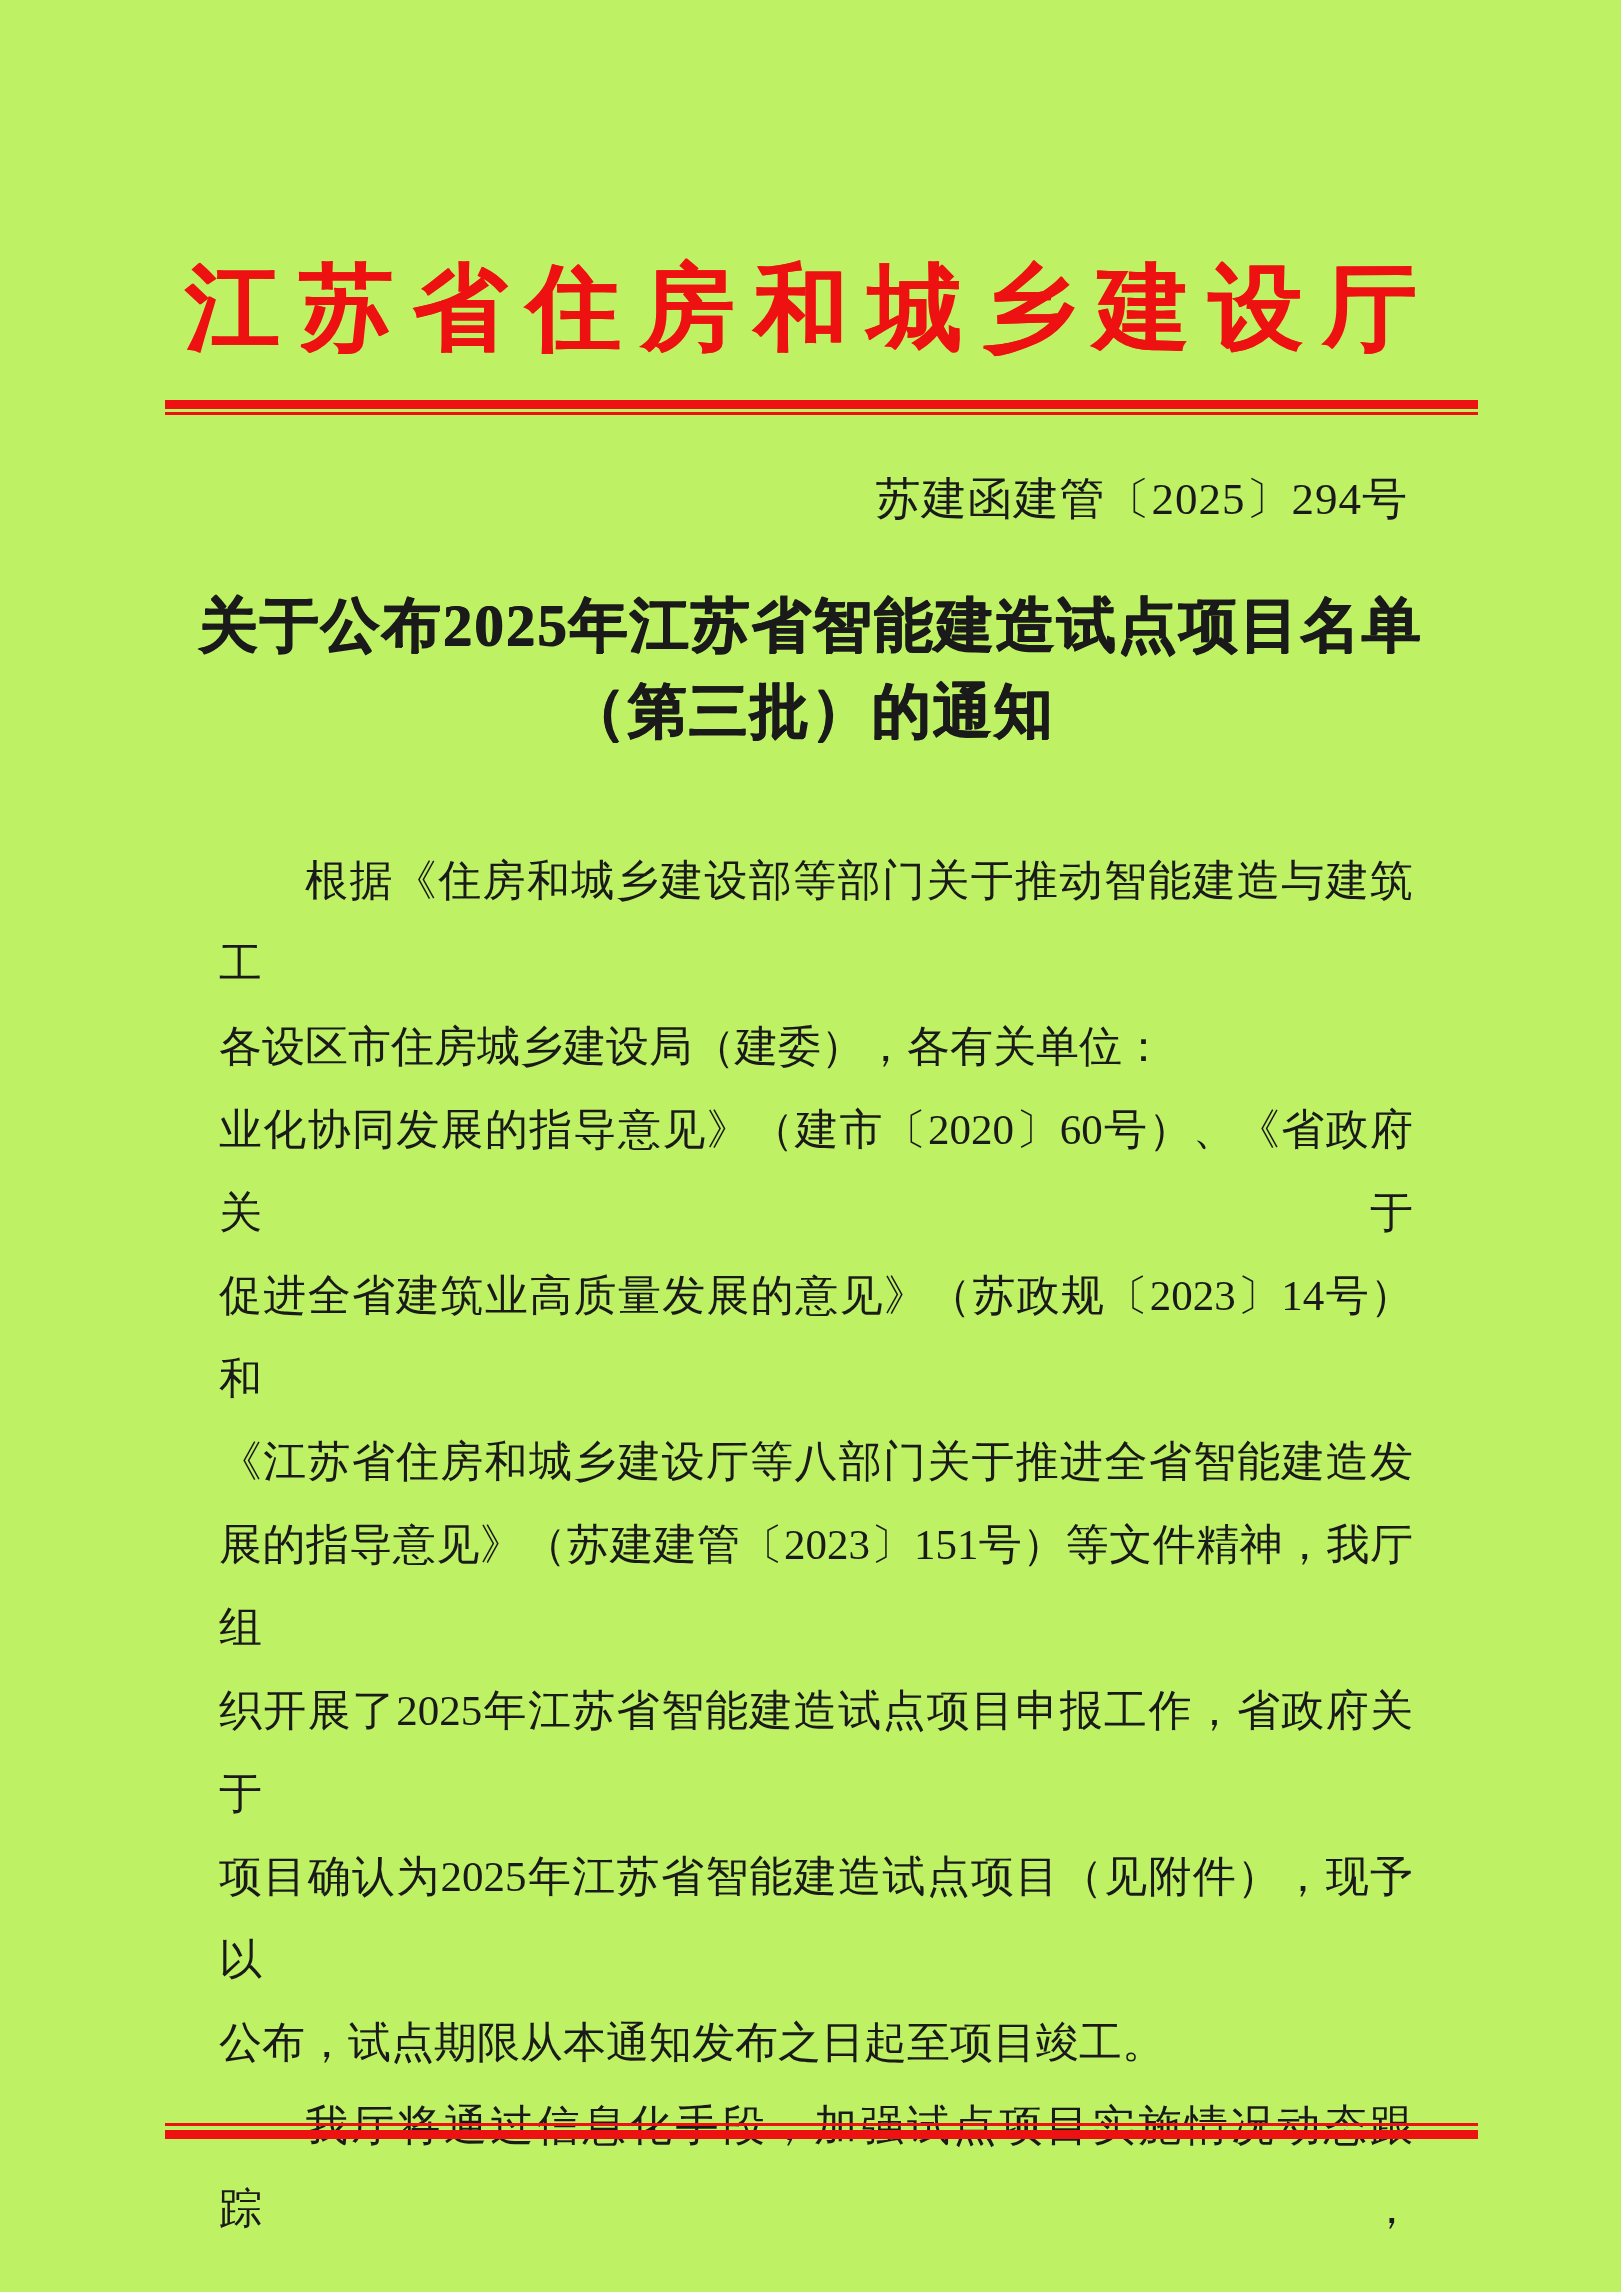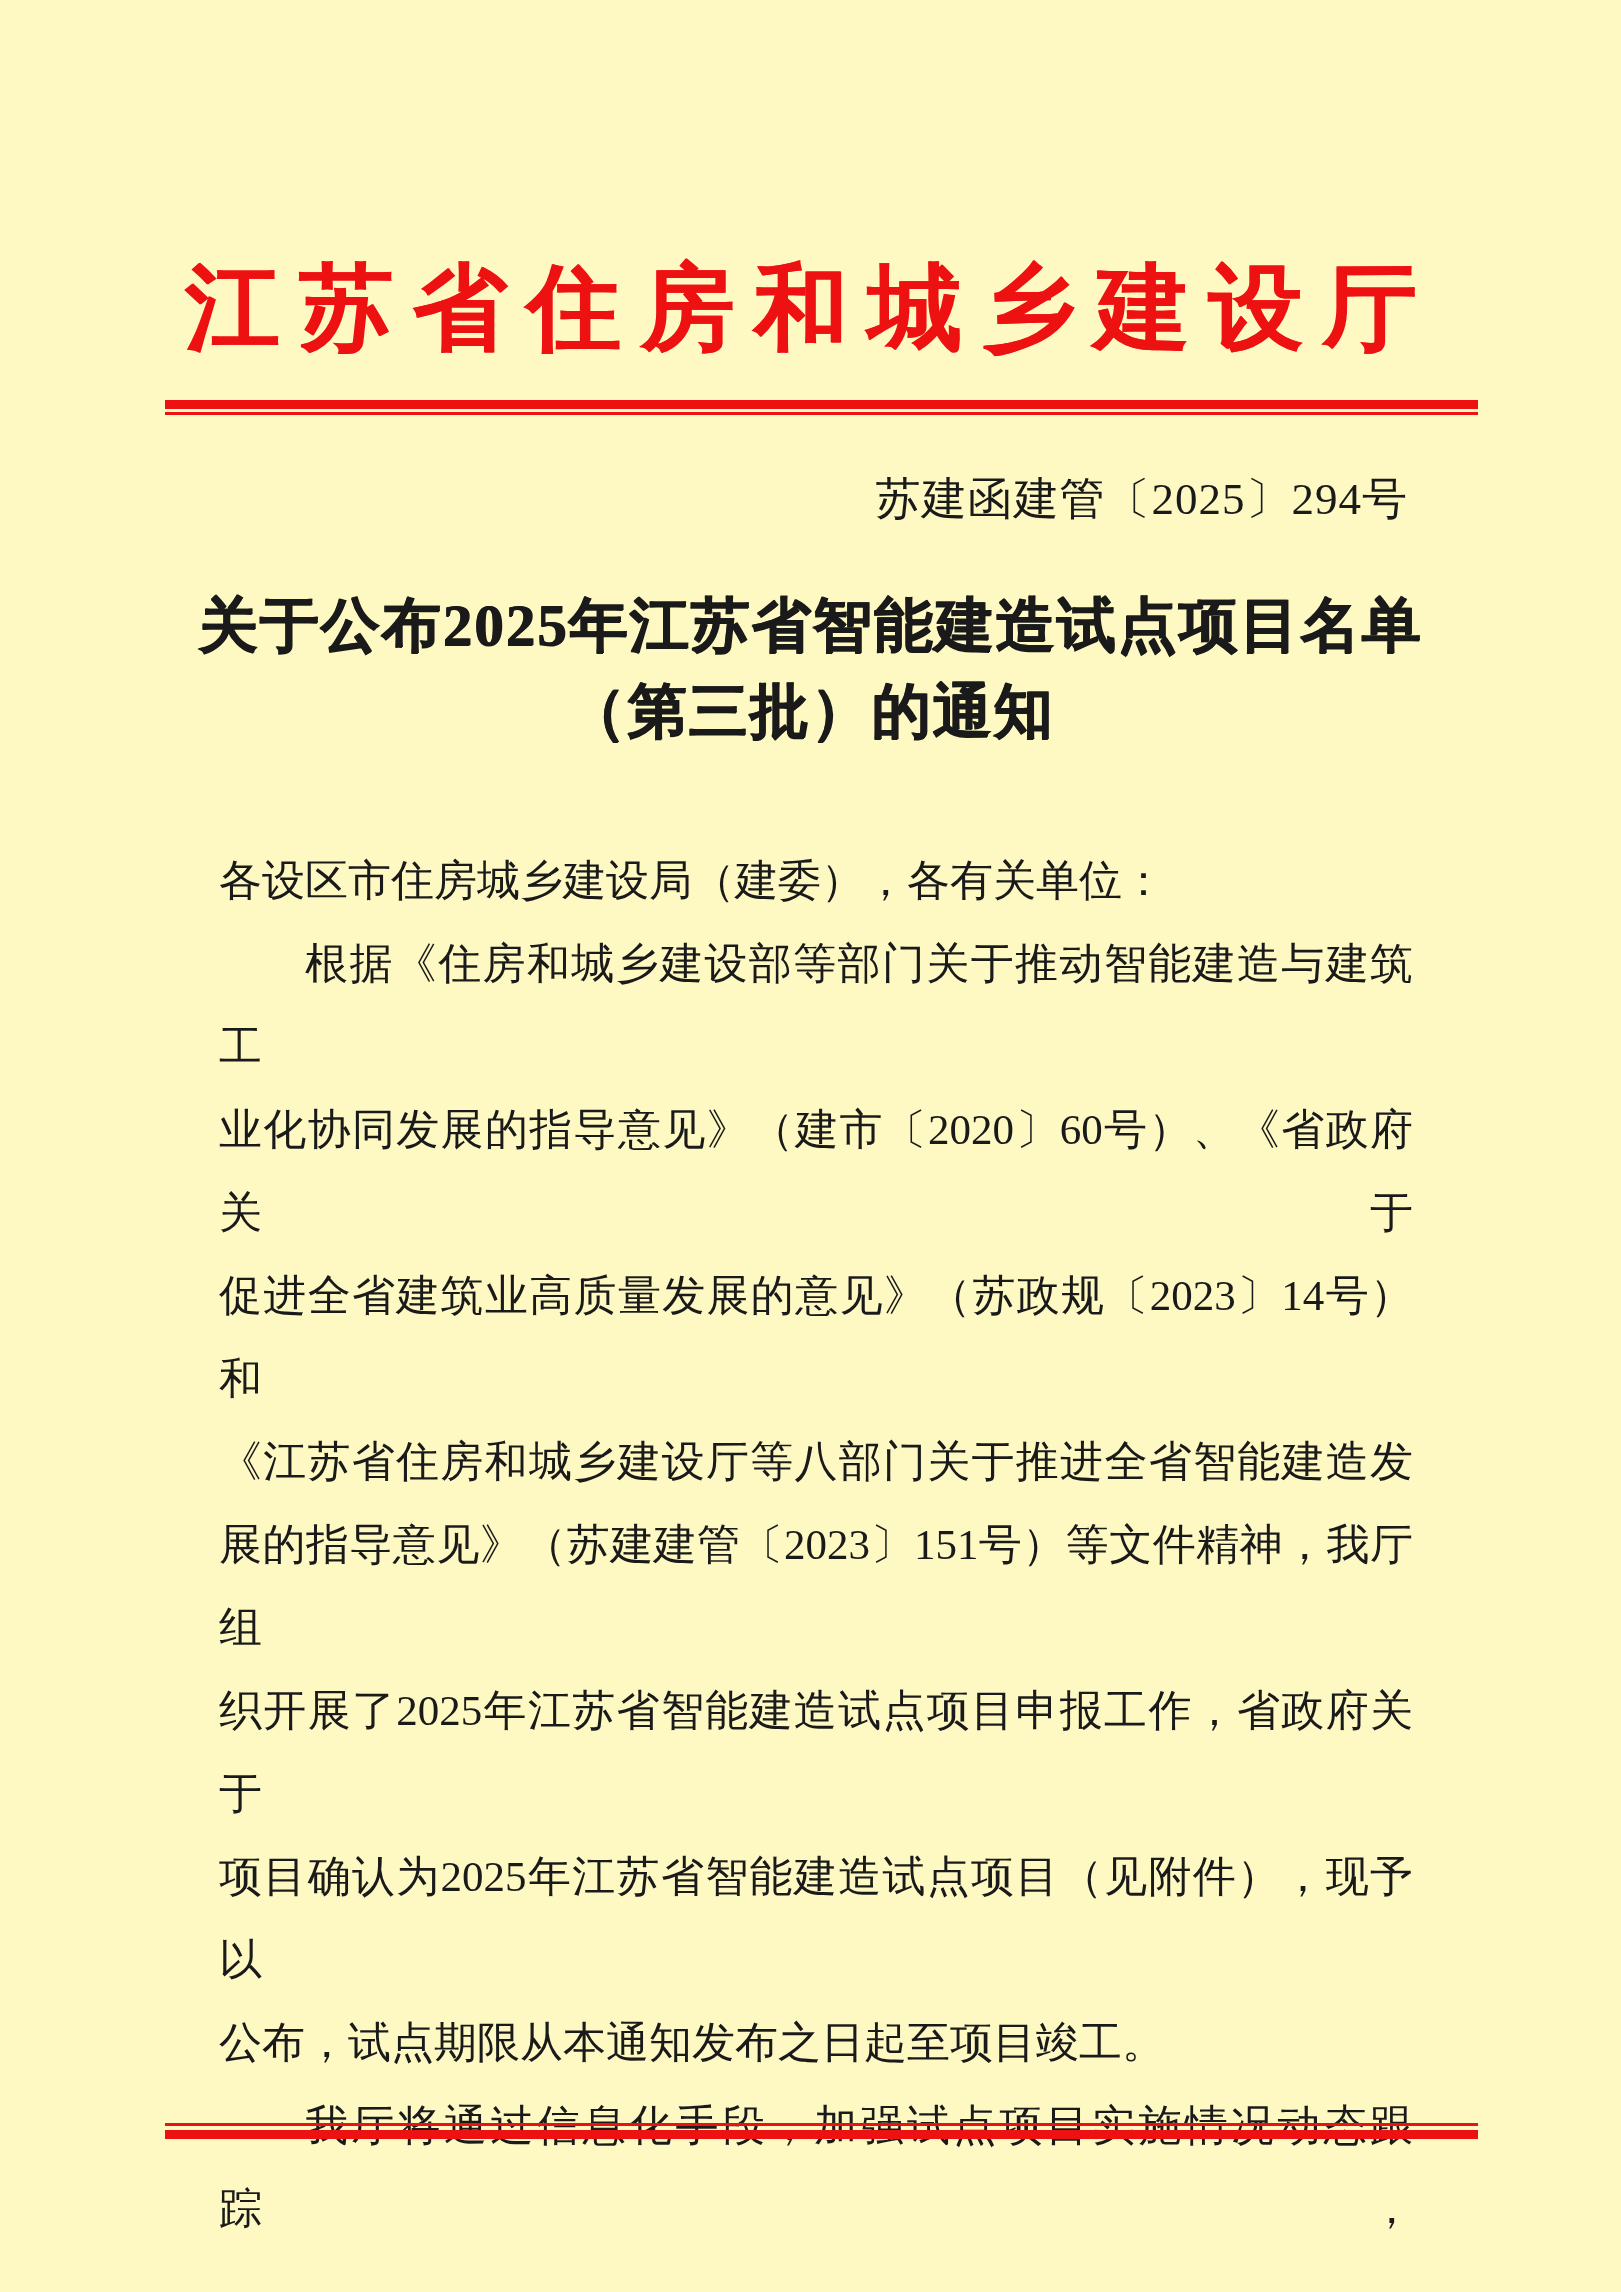--- a/index.html
+++ b/index.html
@@ -90,40 +90,40 @@
     text-align: justify;
     text-align-last: justify;
   }
   .body-line.indent {
     text-indent: 2em;
   }
 </style>
 </head>
 <body>
 
-<div class="page" style="--accent: #ee1111; background: #fef9c3; color: rgb(26, 26, 26);">
+<div class="page" style="--accent: #ee1111; background: #bef264; color: rgb(26, 26, 26);">
 
   <div class="agency-name">江苏省住房和城乡建设厅</div>
 
   <div class="rule rule-top">
     <div class="bar-thick"></div>
     <div class="bar-gap"></div>
     <div class="bar-thin"></div>
   </div>
 
   <div class="doc-number">苏建函建管〔2025〕294号</div>
 
   <div class="notice-title">
     <div>关于公布2025年江苏省智能建造试点项目名单</div>
     <div>（第三批）的通知</div>
   </div>
 
   <div class="body-text">
+    <div class="body-line fill indent">根据《住房和城乡建设部等部门关于推动智能建造与建筑工</div>
     <div class="body-line">各设区市住房城乡建设局（建委），各有关单位：</div>
-    <div class="body-line fill indent">根据《住房和城乡建设部等部门关于推动智能建造与建筑工</div>
     <div class="body-line fill">业化协同发展的指导意见》（建市〔2020〕60号）、《省政府关于</div>
     <div class="body-line fill">促进全省建筑业高质量发展的意见》（苏政规〔2023〕14号）和</div>
     <div class="body-line fill">《江苏省住房和城乡建设厅等八部门关于推进全省智能建造发</div>
     <div class="body-line fill">展的指导意见》（苏建建管〔2023〕151号）等文件精神，我厅组</div>
     <div class="body-line fill">织开展了2025年江苏省智能建造试点项目申报工作，省政府关于</div>
     <div class="body-line fill">项目确认为2025年江苏省智能建造试点项目（见附件），现予以</div>
     <div class="body-line">公布，试点期限从本通知发布之日起至项目竣工。</div>
     <div class="body-line fill indent">我厅将通过信息化手段，加强试点项目实施情况动态跟踪，</div>
 
   </div>

